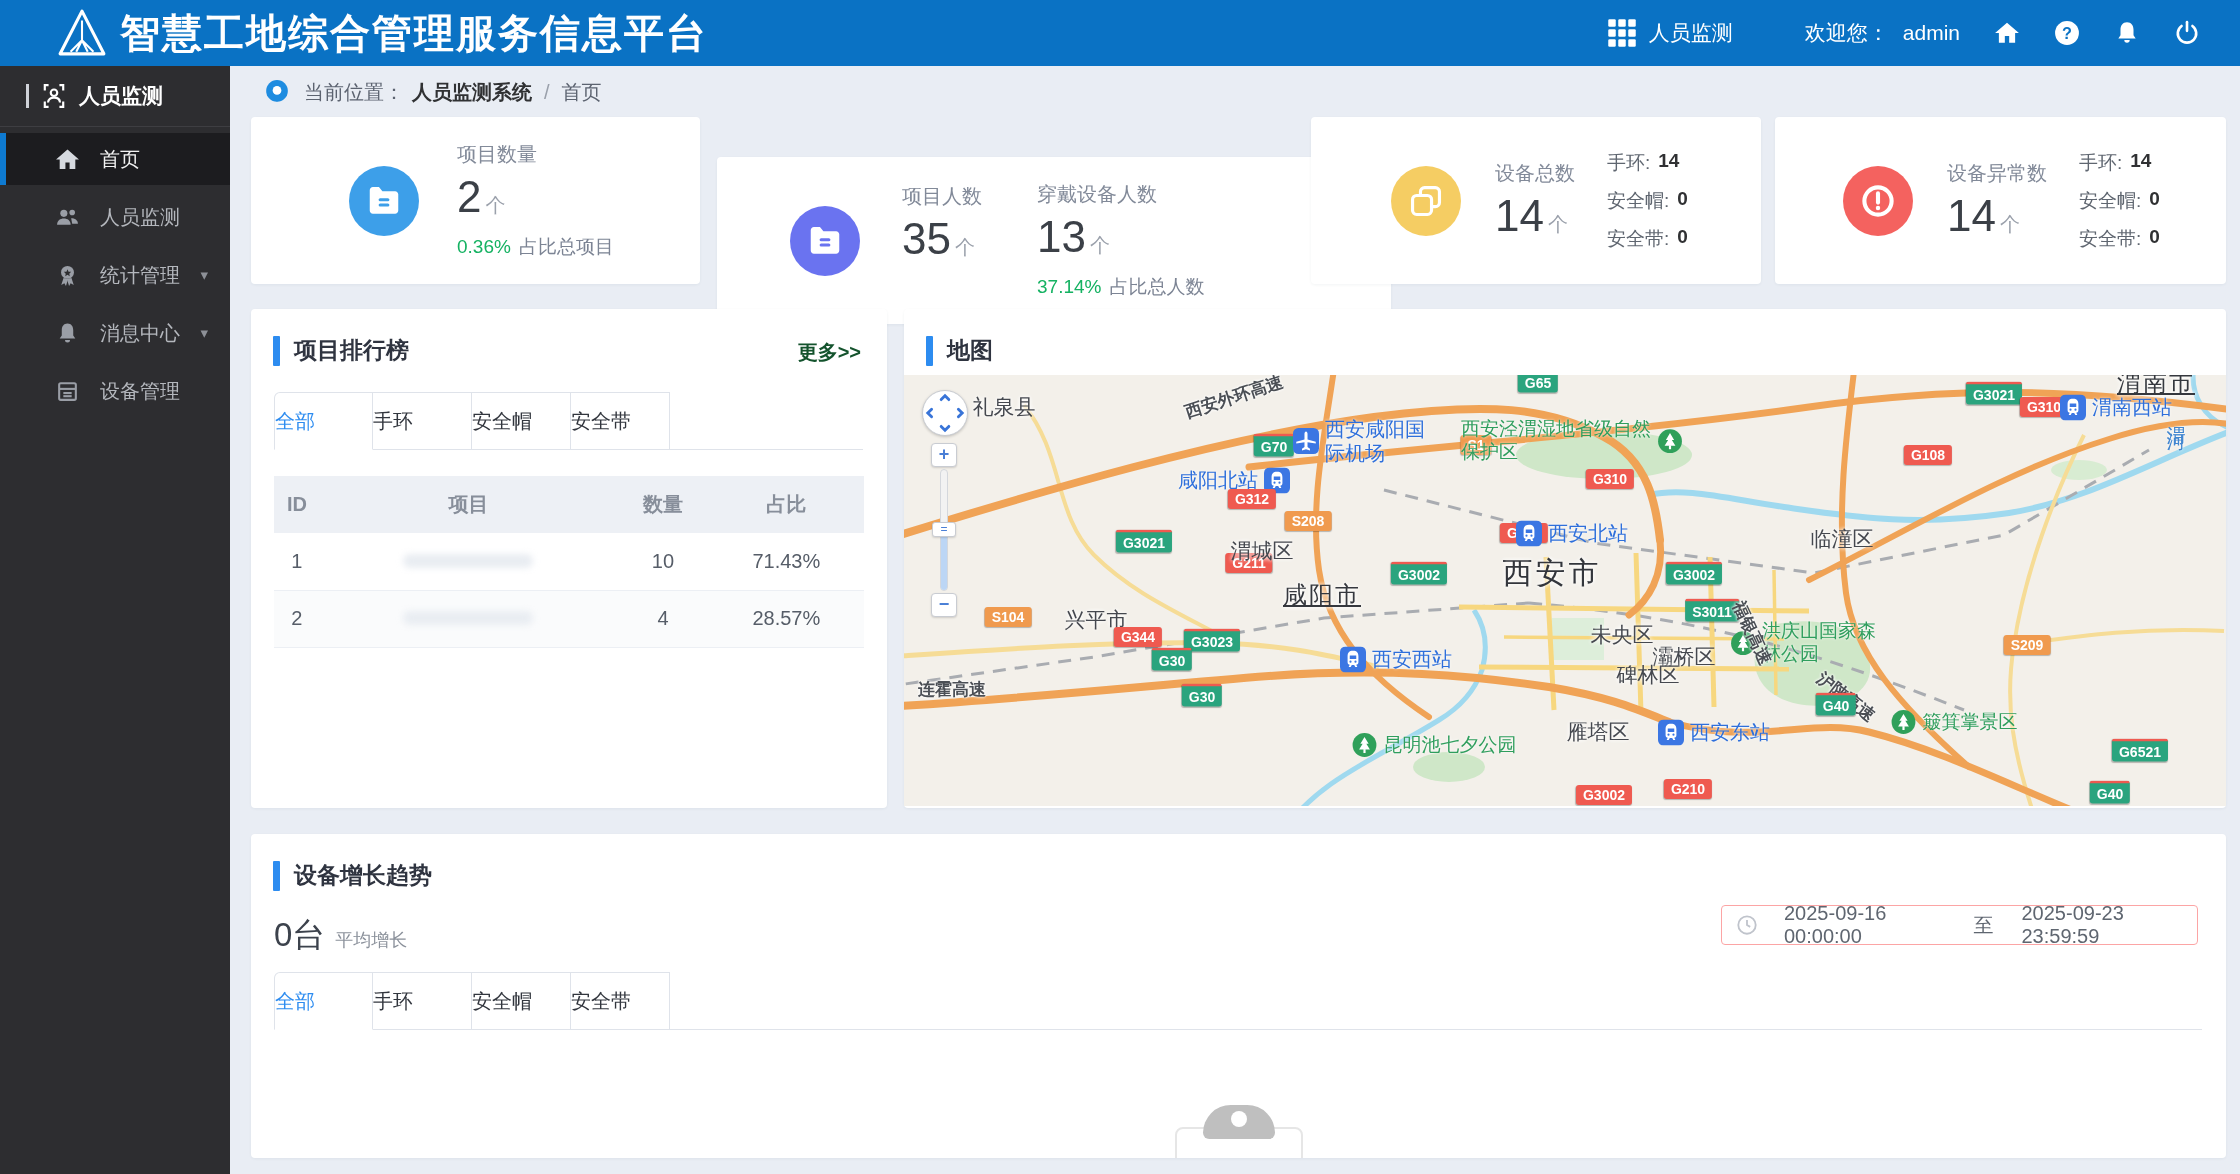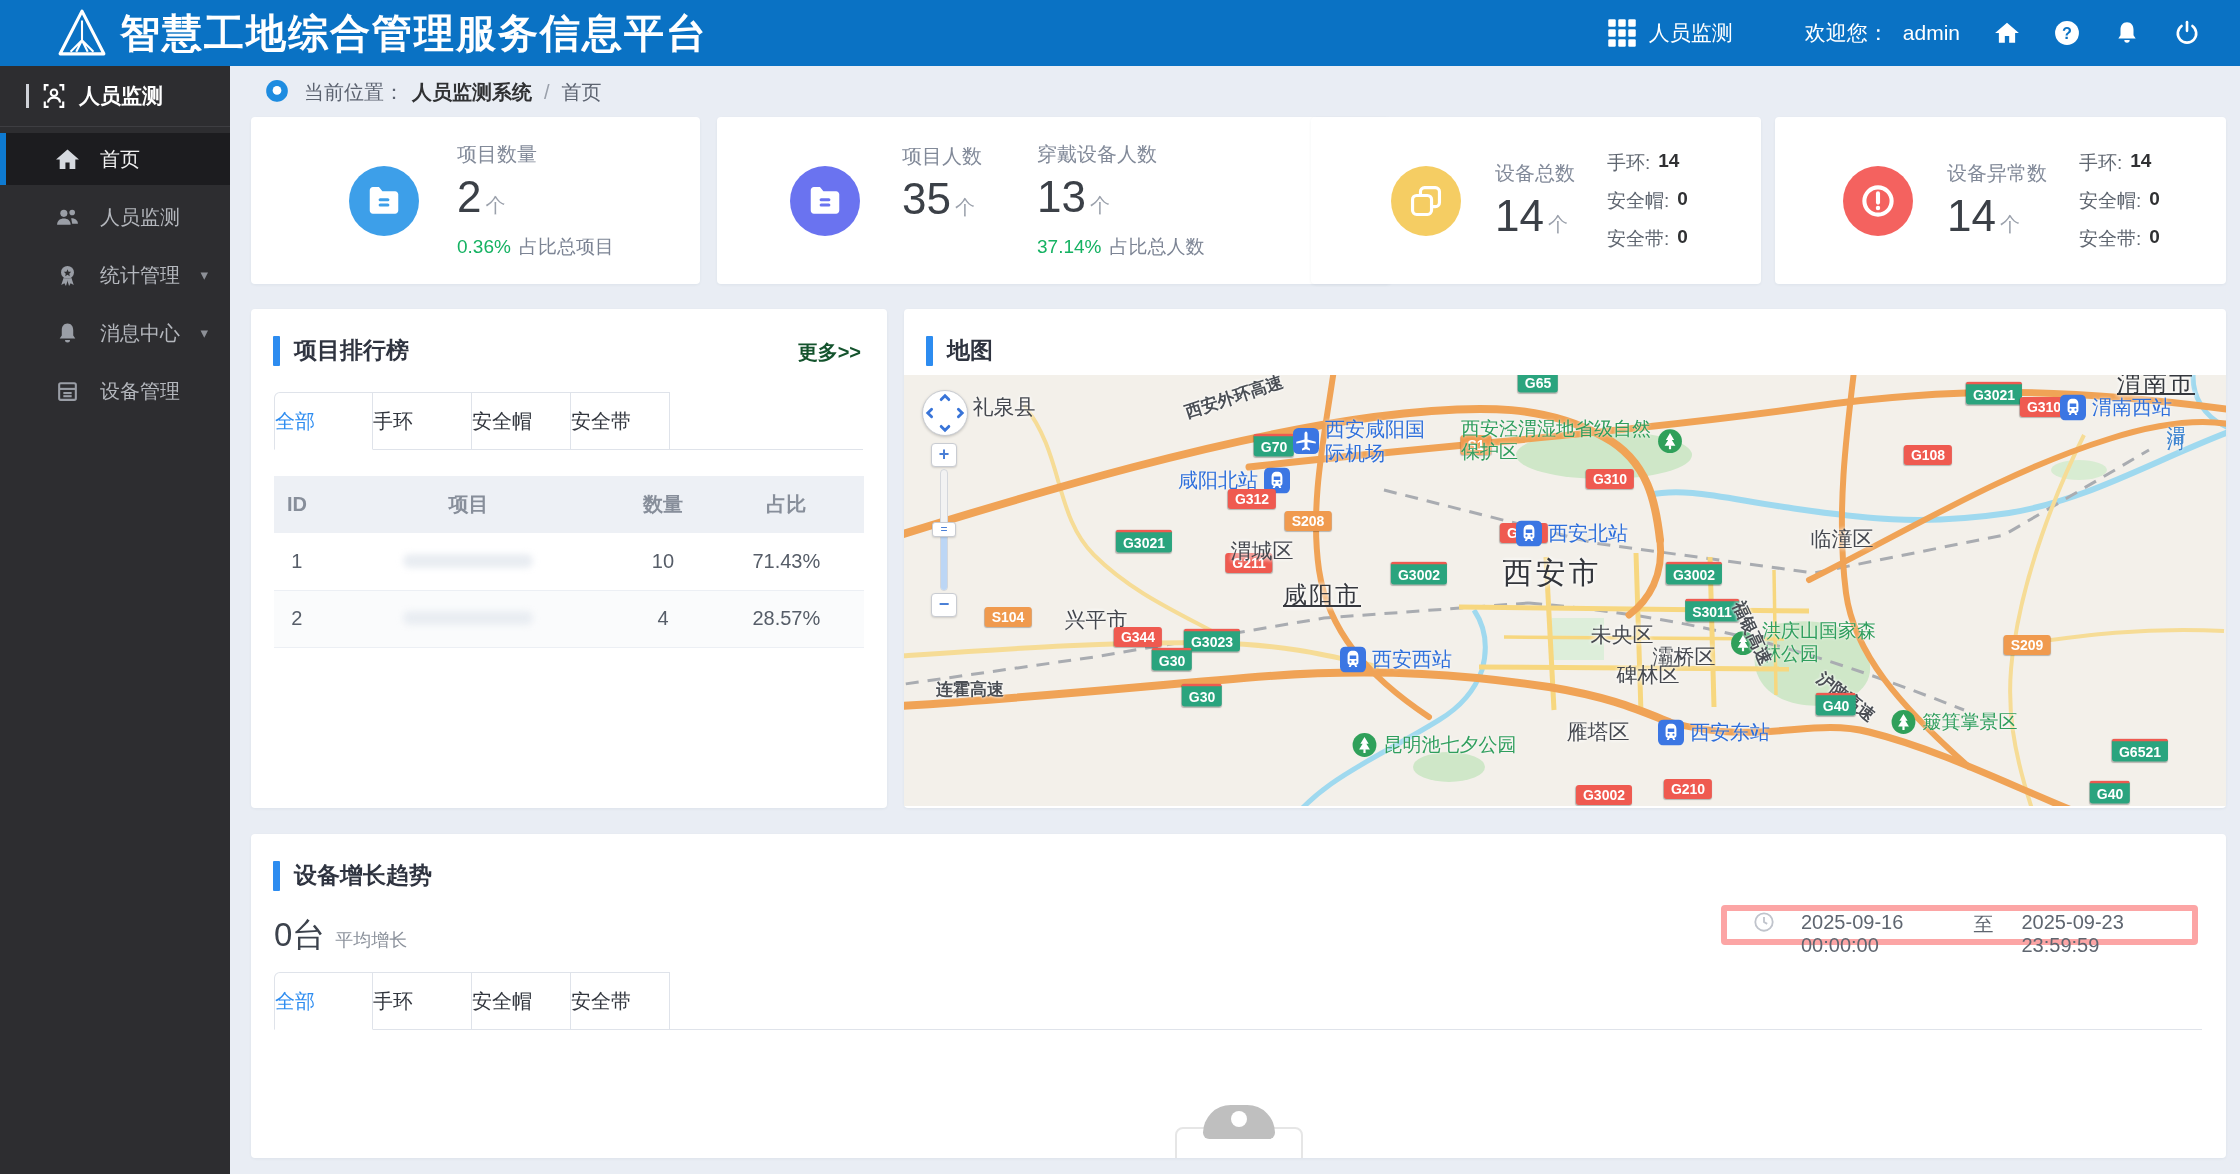--- a/index.html
+++ b/index.html
@@ -113,22 +113,22 @@
   .ztrack { width:8px; height:122px; margin:2px auto; background:#f2f2f2; border:1px solid #d4d7dc; border-radius:4px; position:relative; }
   .zhandle { position:absolute; left:-9px; top:52px; width:24px; height:15px; background:#fff;
     border:1px solid #c9ccd2; border-radius:3px; box-shadow:0 1px 2px rgba(0,0,0,.15);
     color:#4a7fd6; font-size:12px; line-height:12px; text-align:center; cursor:pointer; }
   .zfill { position:absolute; left:0; right:0; top:60px; bottom:0; background:#bcd6f5; border-radius:0 0 3px 3px; }
 
   
   .avg-row { display:flex; align-items:baseline; padding-left:23px; margin-top:22px; }
   .avg-value { font-size:33px; color:#3c424c; }
   .avg-label { font-size:18px; color:#8b919b; margin-left:10px; }
-  .daterange { position:absolute; right:28px; top:71px; width:477px; height:40px; border:6px solid #fca5a5;
-    border-radius:4px; background:#fff; display:flex; padding:0 26px; cursor:pointer; }
+  .daterange { position:absolute; right:28px; top:71px; width:477px; height:40px; border:1px solid #fca5a5;
+    border-radius:4px; background:#fff; display:flex; align-items:center; padding:0 14px; cursor:pointer; }
   .dr-clock { width:22px; height:22px; flex:none; }
   .dr-start { font-size:20px; color:#5f6670; margin-left:26px; }
   .dr-sep { font-size:20px; color:#5f6670; margin:0 28px; }
   .dr-end { font-size:20px; color:#5f6670; }
   .trend-tabs { margin-top:14px; }
   .empty-state { position:absolute; left:50%; top:271px; width:128px; margin-left:-64px; }
   .clip-board { position:relative; width:128px; height:120px; background:#fff; border:2px solid #e6e6e6; border-radius:8px; margin-top:22px; }
   .clip-top { position:absolute; left:50%; top:-24px; width:72px; height:34px; margin-left:-36px;
     background:#bfbfbf; border-radius:36px 36px 8px 8px; }
   .clip-hole { position:absolute; left:50%; top:6px; width:16px; height:16px; margin-left:-8px; background:#fff; border-radius:50%; }
@@ -280,21 +280,21 @@
           <rect x="8.6" y="13.6" width="6.8" height="1.9" rx=".95" fill="currentColor"></rect>
         </svg>
     </div>
     <div style="margin-left:38px;">
       <div class="stat-title">项目数量</div>
       <div class="stat-value"><span>2</span><span class="stat-unit">个</span></div>
       <div class="stat-note"><span class="note-green">0.36%</span><span>占比总项目</span></div>
     </div>
   </div>
 
-  <div class="card" style="left:487px; width:674px;">
+  <div class="card" style="left:487px; width:674px;margin-top:40px;">
     <div class="card-icon" style="background:#6a73f0; color:#6a73f0; margin-left:73px;">
       <svg viewBox="0 0 24 24">
           <path d="M3 5.2 C3 4.1 3.9 3.2 5 3.2 H8.8 L11 5.8 H19 C20.1 5.8 21 6.7 21 7.8 V18 C21 19.1 20.1 20 19 20 H5 C3.9 20 3 19.1 3 18 Z" fill="#fff"></path>
           <rect x="8.6" y="10.2" width="6.8" height="1.9" rx=".95" fill="currentColor"></rect>
           <rect x="8.6" y="13.6" width="6.8" height="1.9" rx=".95" fill="currentColor"></rect>
         </svg>
     </div>
     <div style="margin-left:42px;">
       <div class="stat-title">项目人数</div>
       <div class="stat-value"><span>35</span><span class="stat-unit">个</span></div>
@@ -493,21 +493,21 @@
           <div class="ml b-grn" style="left: 515px; top: 198px;">G3002</div>
           <div class="ml city-lg" style="left: 648px; top: 198px;">西安市</div>
           <div class="ml b-grn" style="left: 790px; top: 198px;">G3002</div>
           <div class="ml city" style="left: 418px; top: 220px;">咸阳市</div>
           <div class="ml b-org" style="left: 104px; top: 242px;">S104</div>
           <div class="ml town" style="left: 192px; top: 245px;">兴平市</div>
           <div class="ml b-red" style="left: 234px; top: 262px;">G344</div>
           <div class="ml b-grn" style="left: 308px; top: 265px;">G3023</div>
           <div class="ml b-grn" style="left: 268px; top: 284px;">G30</div>
           <div class="ml b-grn" style="left: 298px; top: 320px;">G30</div>
-          <div class="ml hwy" style="left: 66px; top: 314px;">连霍高速</div>
+          <div class="ml hwy" style="left: 48px; top: 314px;">连霍高速</div>
           <div class="ml district" style="left: 718px; top: 260px;">未央区</div>
           <div class="ml station" style="left: 492px; top: 284px;">
             <span class="ic">
               <svg viewBox="0 0 24 24">
                 <rect width="24" height="24" rx="5" fill="#3b76e3"></rect>
                 <path d="M12 4 C8.4 4 7 5.8 7 9 V14.6 C7 16 7.9 16.8 9 16.9 L8 19 H9.9 L10.9 17 H13.1 L14.1 19 H16 L15 16.9 C16.1 16.8 17 16 17 14.6 V9 C17 5.8 15.6 4 12 4 Z M9 8.4 H15 V11.6 H9 Z M9.7 15 A1 1 0 1 1 9.7 13 A1 1 0 0 1 9.7 15 Z M14.3 15 A1 1 0 1 1 14.3 13 A1 1 0 0 1 14.3 15 Z" fill="#fff"></path>
               </svg>
             </span>
             <span class="">西安西站</span>
           </div>

